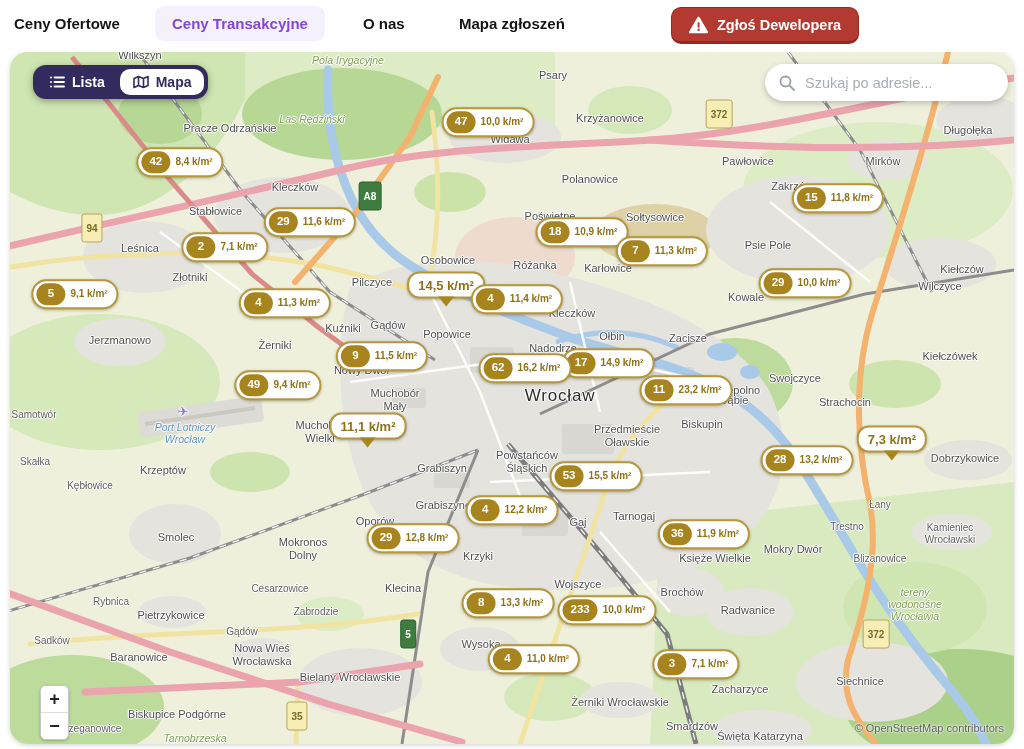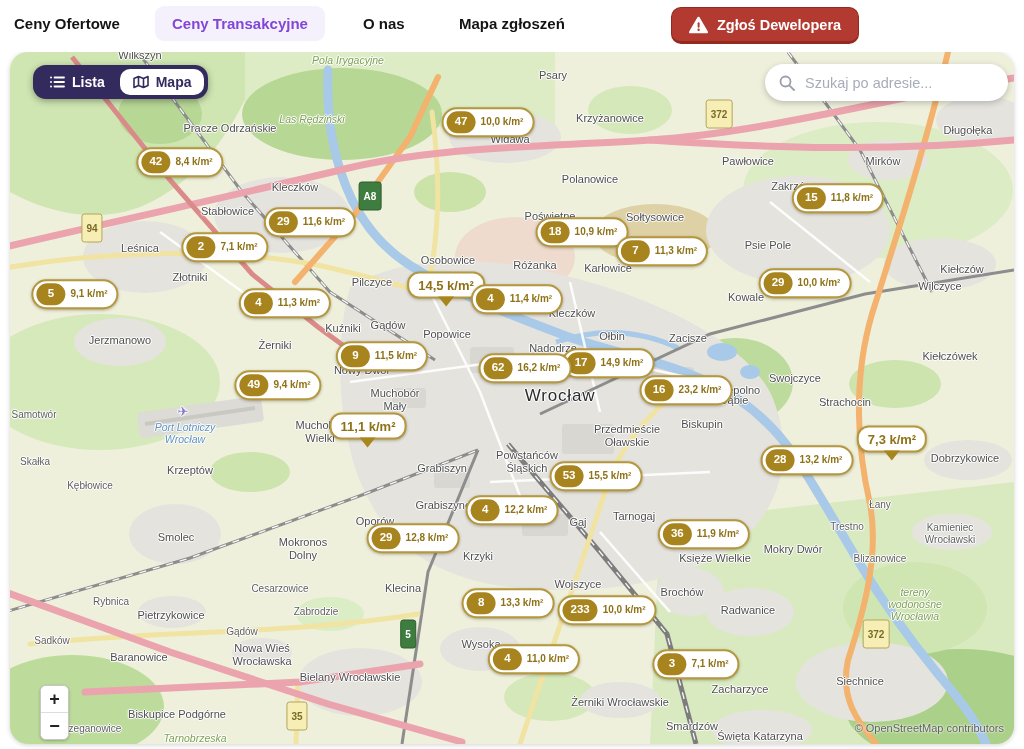--- a/index.html
+++ b/index.html
@@ -213,21 +213,21 @@
         <div class="lbl lbl-area" style="left: 302px; top: 67px; position: absolute;">Las Rędziński</div>
         <div class="lbl lbl-area" style="left: 338px; top: 8px; position: absolute;">Pola Irygacyjne</div>
         <div class="lbl lbl-town" style="left: 600px; top: 66px; position: absolute;">Krzyżanowice</div>
         <div class="lbl lbl-town" style="left: 500px; top: 87px; position: absolute;">Widawa</div>
         <div class="lbl lbl-town" style="left: 958px; top: 78px; position: absolute;">Długołęka</div>
         <div class="lbl lbl-town" style="left: 738px; top: 109px; position: absolute;">Pawłowice</div>
         <div class="lbl lbl-town" style="left: 873px; top: 109px; position: absolute;">Mirków</div>
         <div class="lbl lbl-town" style="left: 782px; top: 134px; position: absolute;">Zakrzów</div>
         <div class="lbl lbl-town" style="left: 580px; top: 127px; position: absolute;">Polanowice</div>
         <div class="lbl lbl-town" style="left: 285px; top: 135px; position: absolute;">Kleczków</div>
-        <div class="lbl lbl-town" style="left: 204px; top: 159px; position: absolute; padding-left: 27px;">Stabłowice</div>
+        <div class="lbl lbl-town" style="left: 192px; top: 159px; position: absolute; padding-left: 27px;">Stabłowice</div>
         <div class="lbl lbl-town" style="left: 645px; top: 165px; position: absolute;">Sołtysowice</div>
         <div class="lbl lbl-town" style="left: 540px; top: 164px; position: absolute;">Poświętne</div>
         <div class="lbl lbl-town" style="left: 758px; top: 193px; position: absolute;">Psie Pole</div>
         <div class="lbl lbl-town" style="left: 952px; top: 217px; position: absolute;">Kiełczów</div>
         <div class="lbl lbl-town" style="left: 130px; top: 196px; position: absolute;">Leśnica</div>
         <div class="lbl lbl-town" style="left: 180px; top: 225px; position: absolute;">Złotniki</div>
         <div class="lbl lbl-town" style="left: 438px; top: 208px; position: absolute;">Osobowice</div>
         <div class="lbl lbl-town" style="left: 525px; top: 213px; position: absolute;">Różanka</div>
         <div class="lbl lbl-town" style="left: 598px; top: 216px; position: absolute;">Karłowice</div>
         <div class="lbl lbl-town" style="left: 736px; top: 245px; position: absolute;">Kowale</div>
@@ -275,21 +275,21 @@
         <div class="lbl lbl-town" style="left: 393px; top: 536px; position: absolute;">Klecina</div>
         <div class="lbl lbl-town" style="left: 568px; top: 532px; position: absolute;">Wojszyce</div>
         <div class="lbl lbl-town" style="left: 672px; top: 540px; position: absolute;">Brochów</div>
         <div class="lbl lbl-town" style="left: 738px; top: 558px; position: absolute;">Radwanice</div>
         <div class="lbl lbl-town" style="left: 705px; top: 506px; position: absolute;">Księże Wielkie</div>
         <div class="lbl lbl-town" style="left: 783px; top: 497px; position: absolute;">Mokry Dwór</div>
         <div class="lbl lbl-small" style="left: 837px; top: 475px; position: absolute;">Trestno</div>
         <div class="lbl lbl-small" style="left: 870px; top: 507px; position: absolute;">Blizanowice</div>
         <div class="lbl lbl-small" style="left: 25px; top: 410px; position: absolute;">Skałka</div>
         <div class="lbl lbl-small" style="left: 80px; top: 434px; position: absolute;">Kębłowice</div>
-        <div class="lbl lbl-town" style="left: 180px; top: 418px; position: absolute;">Krzeptów</div>
+        <div class="lbl lbl-town" style="left: 153px; top: 418px; position: absolute;">Krzeptów</div>
         <div class="lbl lbl-town" style="left: 166px; top: 485px; position: absolute;">Smolec</div>
         <div class="lbl lbl-town" style="left: 293px; top: 497px; position: absolute;">Mokronos
 Dolny</div>
         <div class="lbl lbl-small" style="left: 270px; top: 537px; position: absolute;">Cesarzowice</div>
         <div class="lbl lbl-small" style="left: 306px; top: 560px; position: absolute;">Zabrodzie</div>
         <div class="lbl lbl-small" style="left: 101px; top: 550px; position: absolute;">Rybnica</div>
         <div class="lbl lbl-town" style="left: 161px; top: 563px; position: absolute;">Pietrzykowice</div>
         <div class="lbl lbl-small" style="left: 232px; top: 580px; position: absolute;">Gądów</div>
         <div class="lbl lbl-town" style="left: 252px; top: 603px; position: absolute;">Nowa Wieś
 Wrocławska</div>
@@ -371,21 +371,21 @@
         </div>
         <div class="marker" style="left: 515px; top: 316px; position: absolute;">
           <span class="badge">62</span>
           <span class="price">16,2 k/m²</span>
         </div>
         <div class="marker" style="left: 268px; top: 333px; position: absolute;">
           <span class="badge">49</span>
           <span class="price">9,4 k/m²</span>
         </div>
         <div class="marker" style="left: 676px; top: 338px; position: absolute;">
-          <span class="badge">16</span>
+          <span class="badge">11</span>
           <span class="price">23,2 k/m²</span>
         </div>
         <div class="marker" style="left: 797px; top: 408px; position: absolute;">
           <span class="badge">28</span>
           <span class="price">13,2 k/m²</span>
         </div>
         <div class="marker" style="left: 586px; top: 424px; position: absolute;">
           <span class="badge">53</span>
           <span class="price">15,5 k/m²</span>
         </div>

